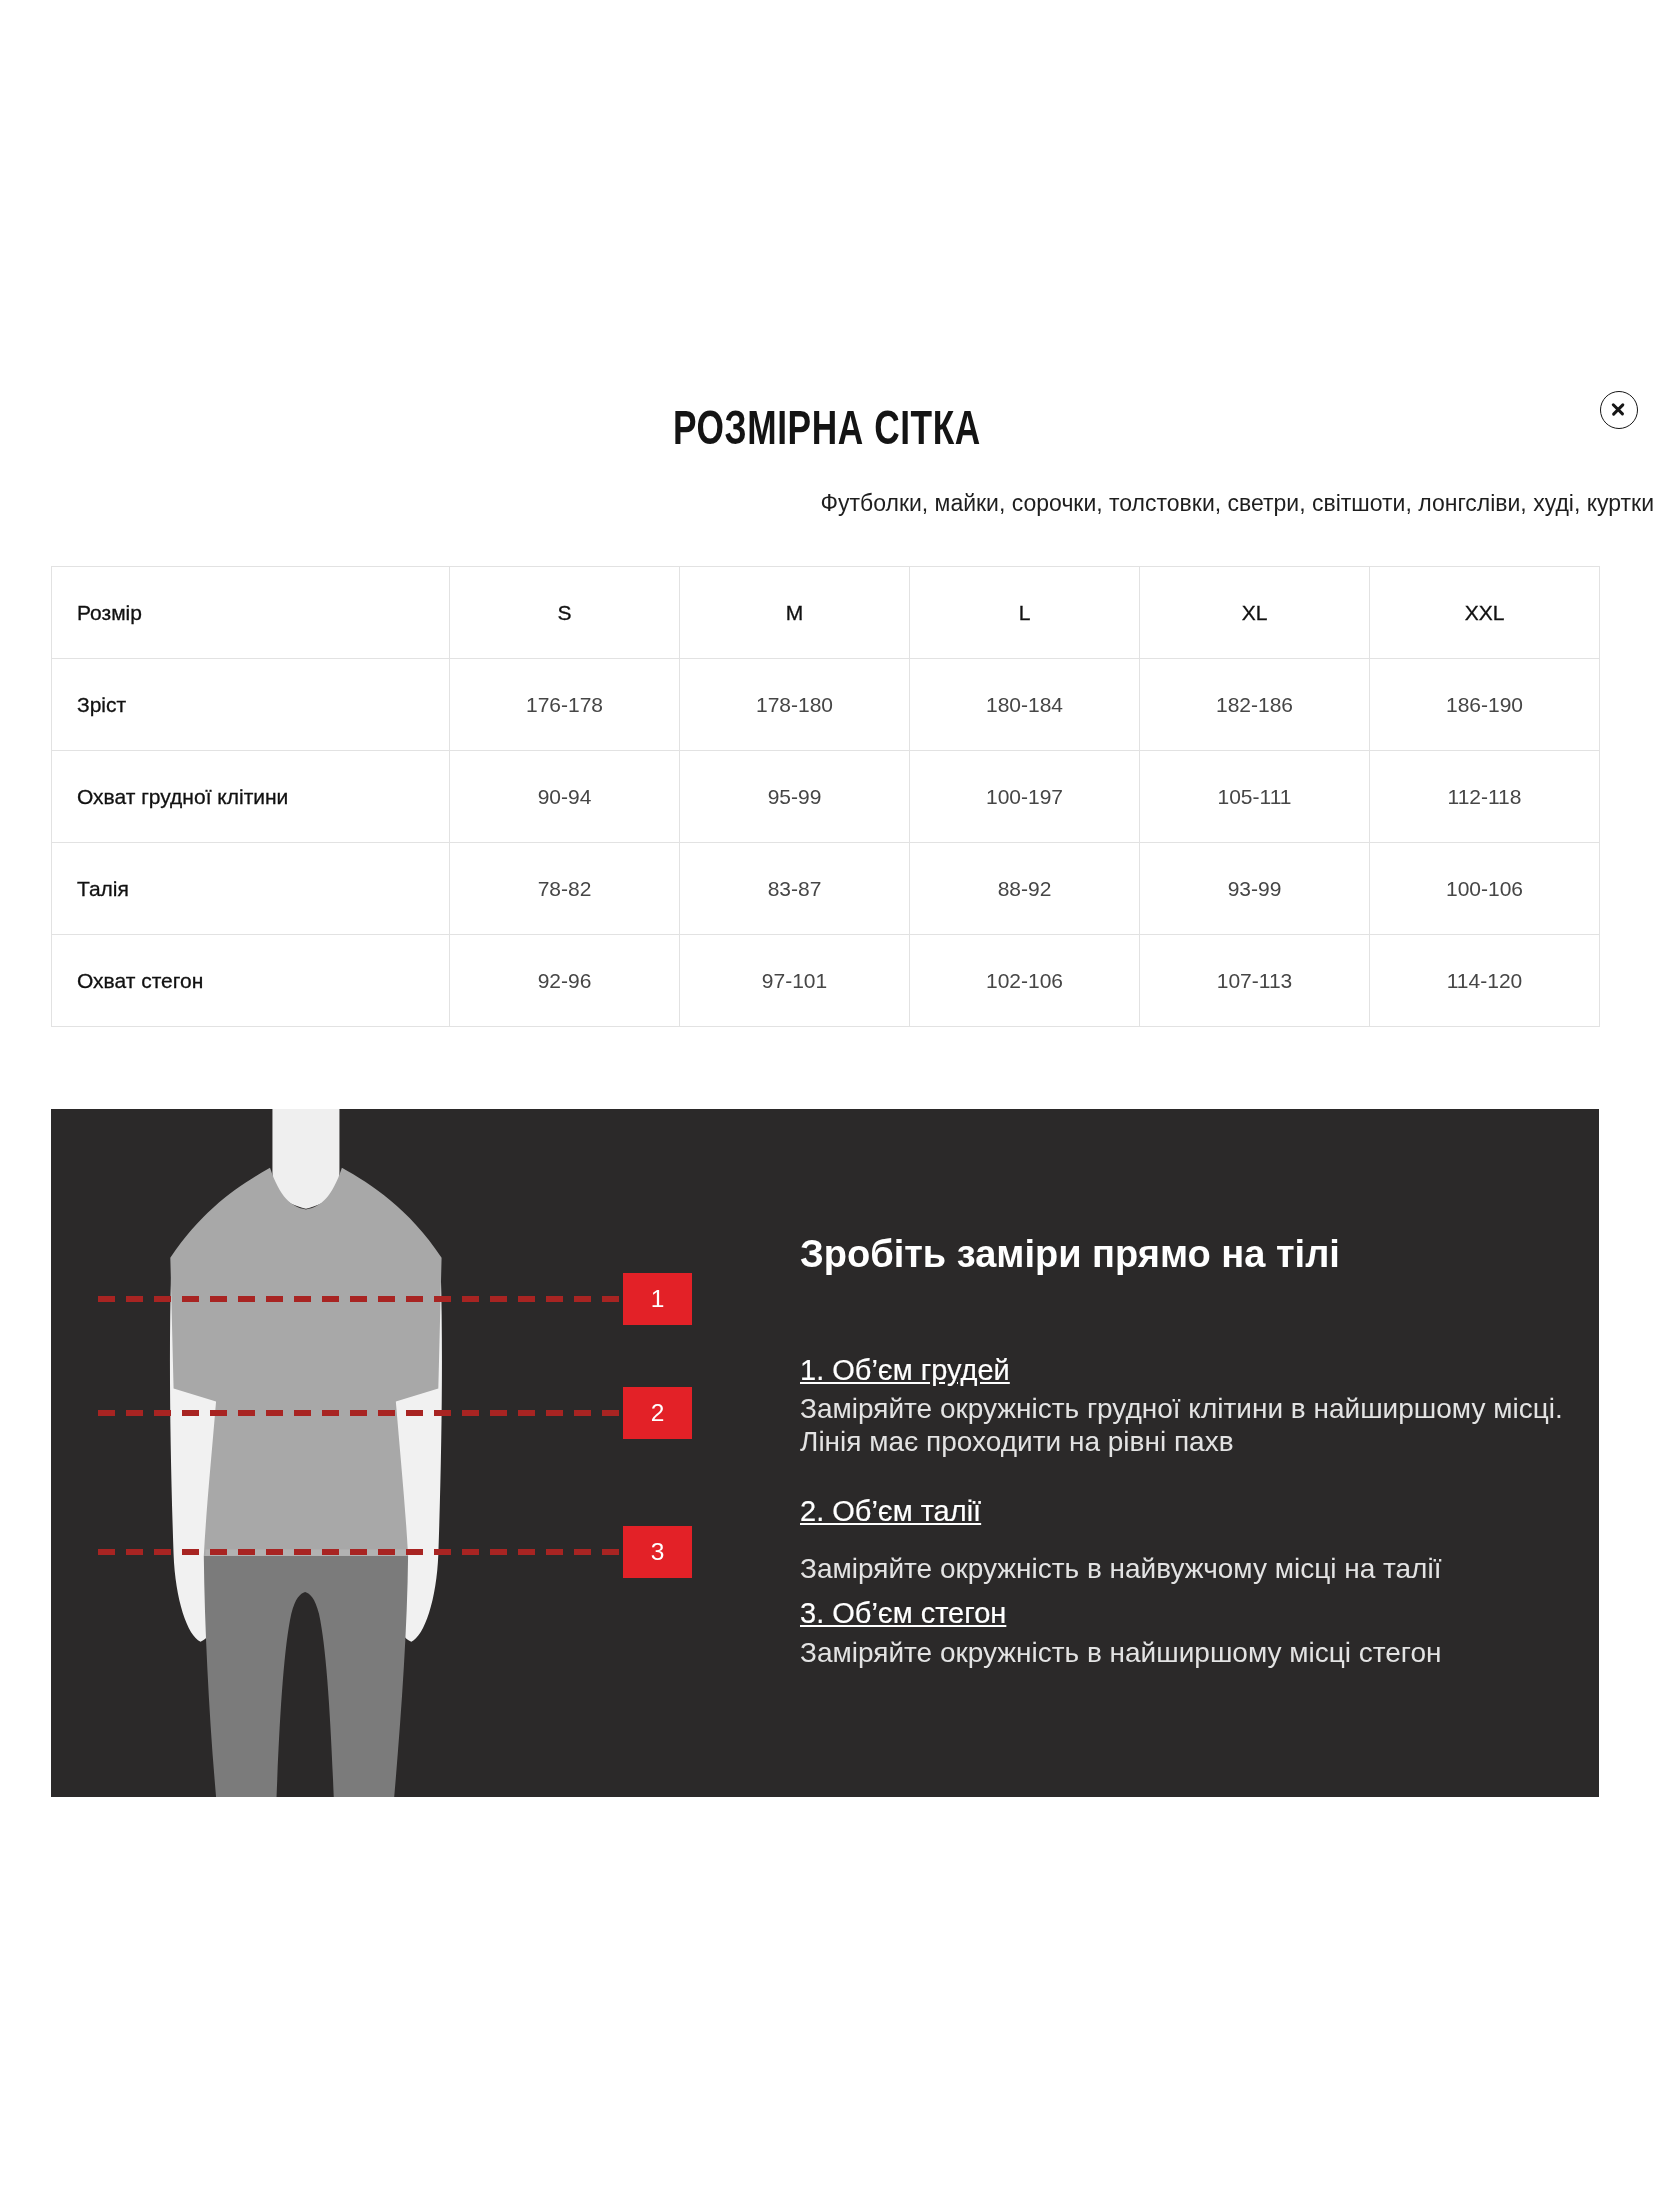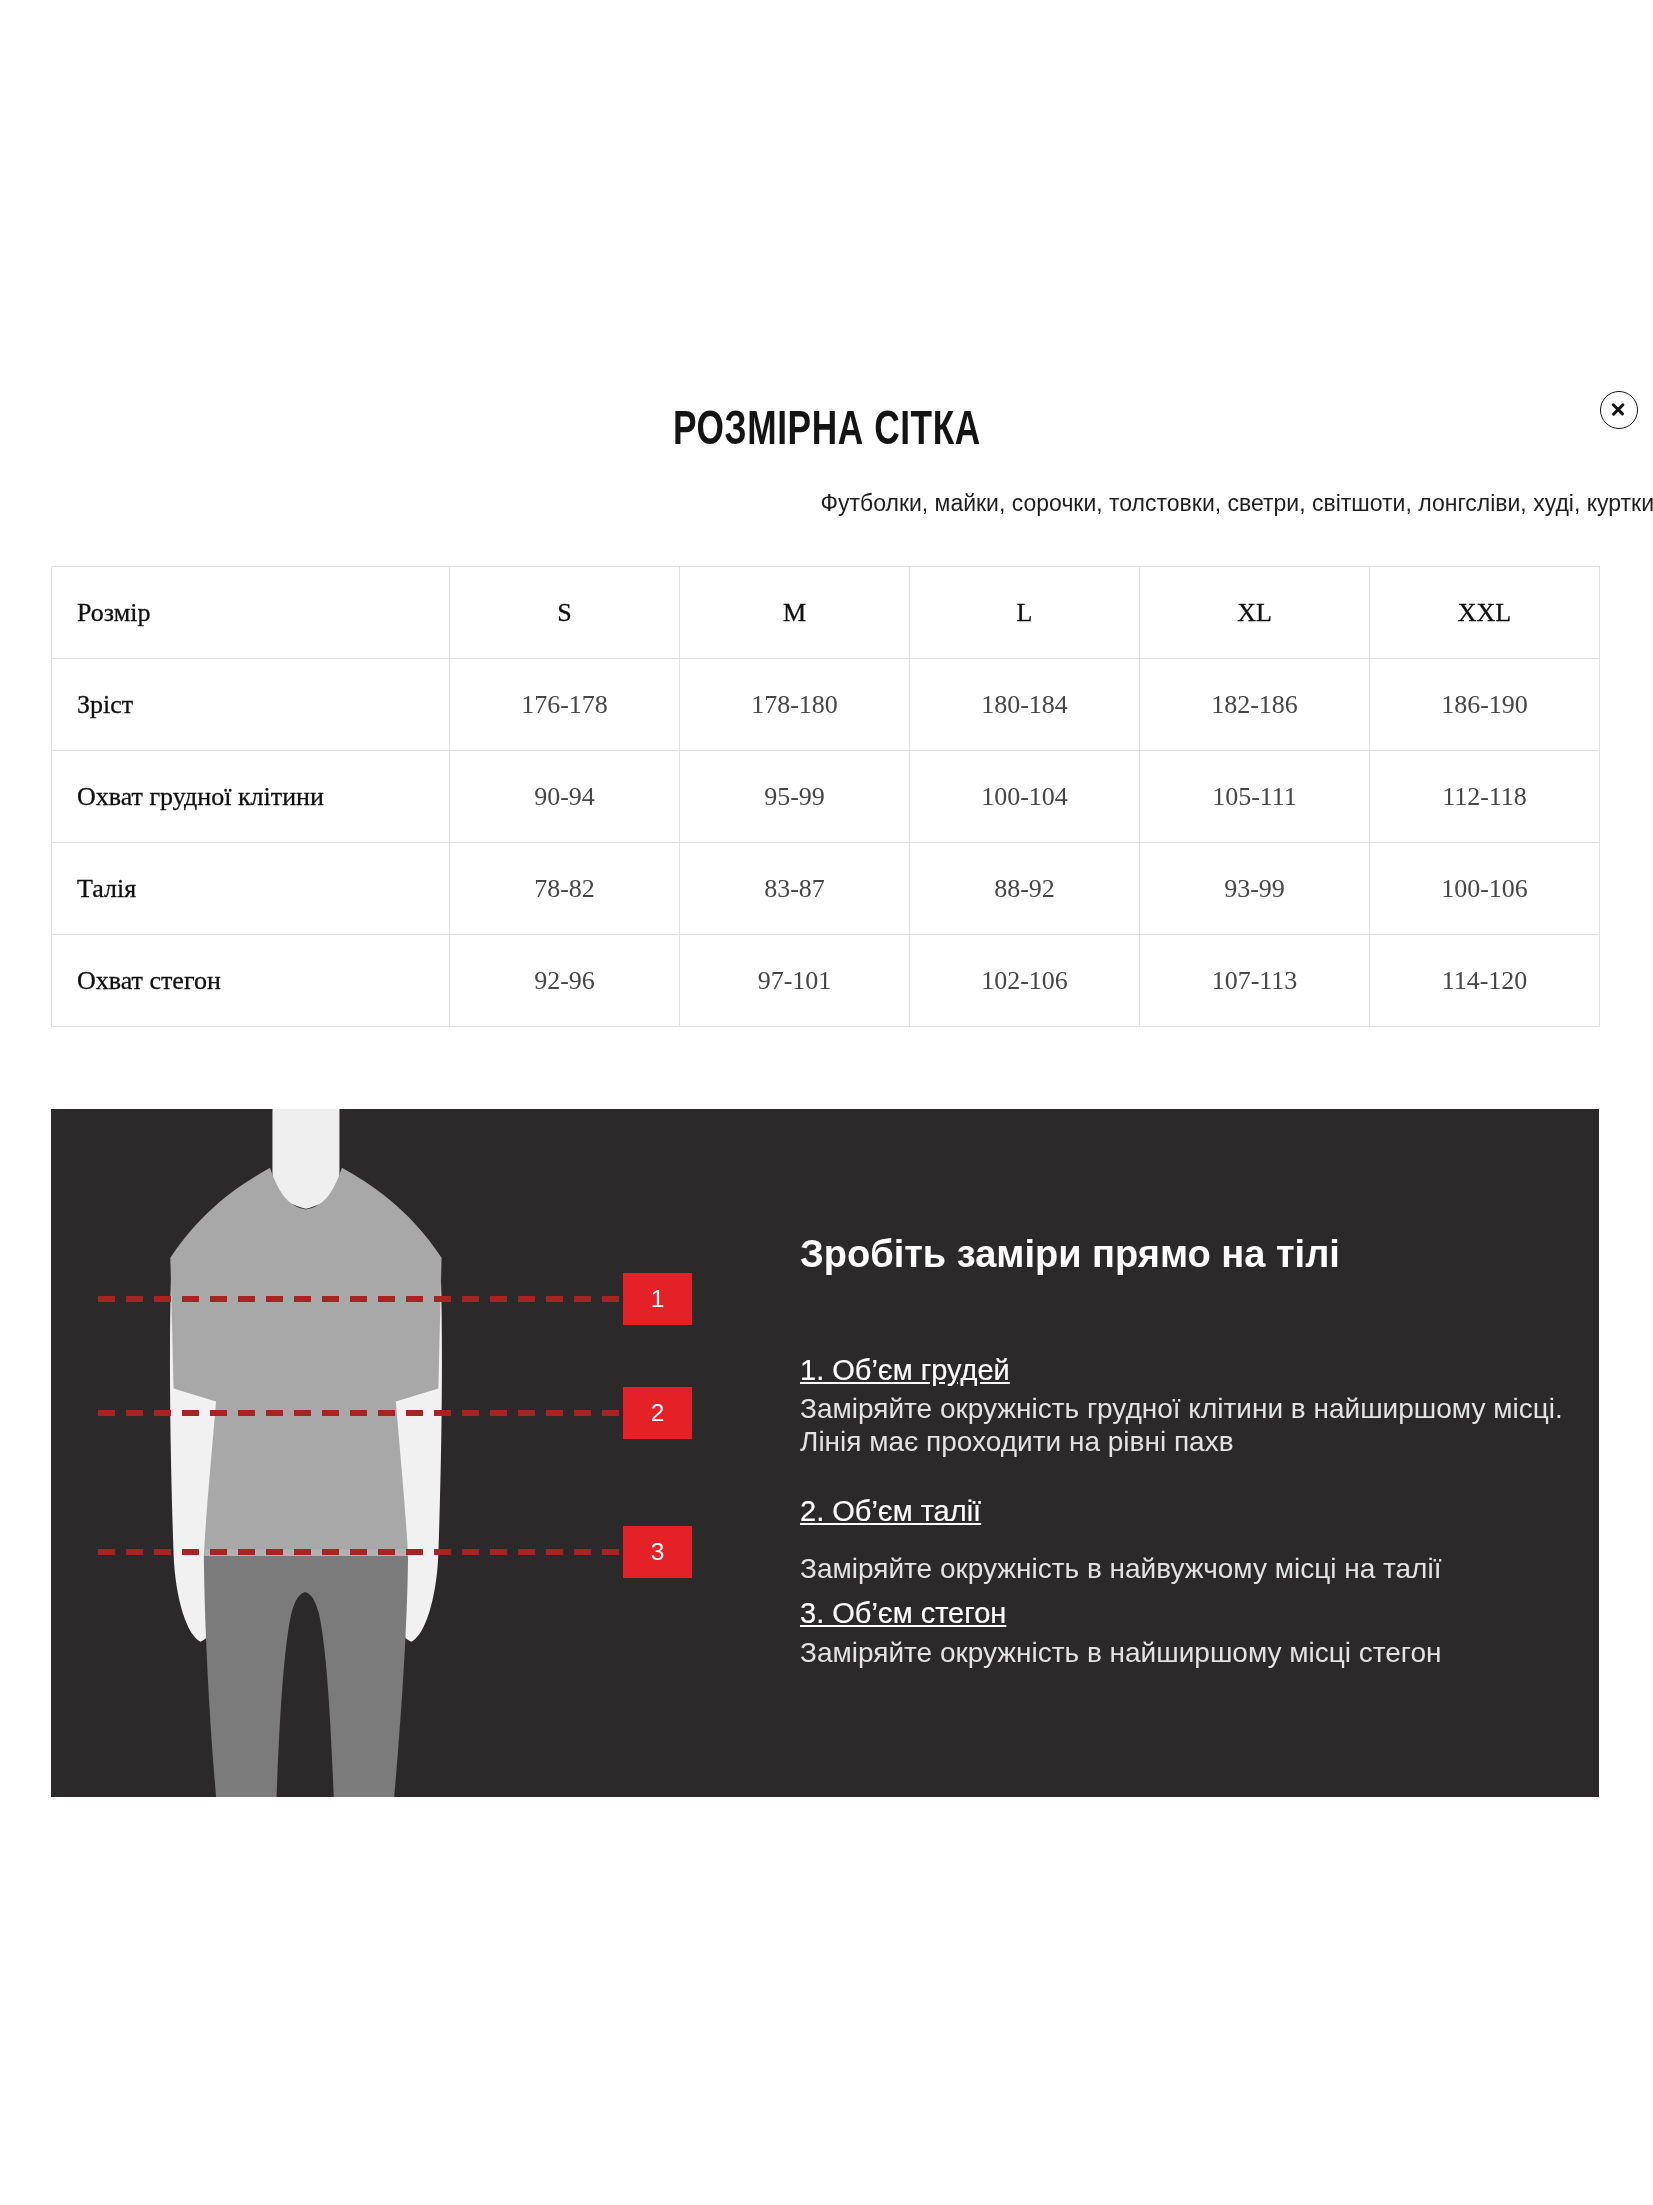--- a/index.html
+++ b/index.html
@@ -18,22 +18,22 @@
              border:1.6px solid #161616;border-radius:50%;background:transparent;
              cursor:pointer;padding:0;}
   .close-btn .bar{position:absolute;left:9px;top:16.3px;width:16.3px;height:2.5px;
                   background:#161616;border-radius:1.6px;}
   .close-btn .bar.b1{transform:rotate(45deg);}
   .close-btn .bar.b2{transform:rotate(-45deg);}
 
   
   .size-table{position:absolute;left:51px;top:566px;width:1548px;height:448px;
               border-collapse:collapse;table-layout:fixed;}
-  .size-table td{border:0.8px solid #e2e2e2;font-size:26px;vertical-align:middle;
-                 height:89px;font-family:Liberation Serif, serif;}
+  .size-table td{border:0.8px solid #e2e2e2;font-size:21px;vertical-align:middle;
+                 height:89px;}
   .size-table td.lbl{text-align:left;padding-left:25px;color:#111111;
                      -webkit-text-stroke:0.3px #111111;}
   .size-table td.val{text-align:center;color:#464646;}
   .size-table td.hdr{text-align:center;color:#111111;-webkit-text-stroke:0.3px #111111;}
 
   
   .panel{position:absolute;left:51px;top:1109px;width:1548px;height:688px;
          background:#2b2929;overflow:hidden;}
   .figure-svg{position:absolute;left:0;top:0;}
 
@@ -94,21 +94,21 @@
         <td class="val">176-178</td>
         <td class="val">178-180</td>
         <td class="val">180-184</td>
         <td class="val">182-186</td>
         <td class="val">186-190</td>
       </tr>
       <tr>
         <td class="lbl">Охват грудної клітини</td>
         <td class="val">90-94</td>
         <td class="val">95-99</td>
-        <td class="val">100-104</td>
+        <td class="val">100-197</td>
         <td class="val">105-111</td>
         <td class="val">112-118</td>
       </tr>
       <tr>
         <td class="lbl">Талія</td>
         <td class="val">78-82</td>
         <td class="val">83-87</td>
         <td class="val">88-92</td>
         <td class="val">93-99</td>
         <td class="val">100-106</td>

